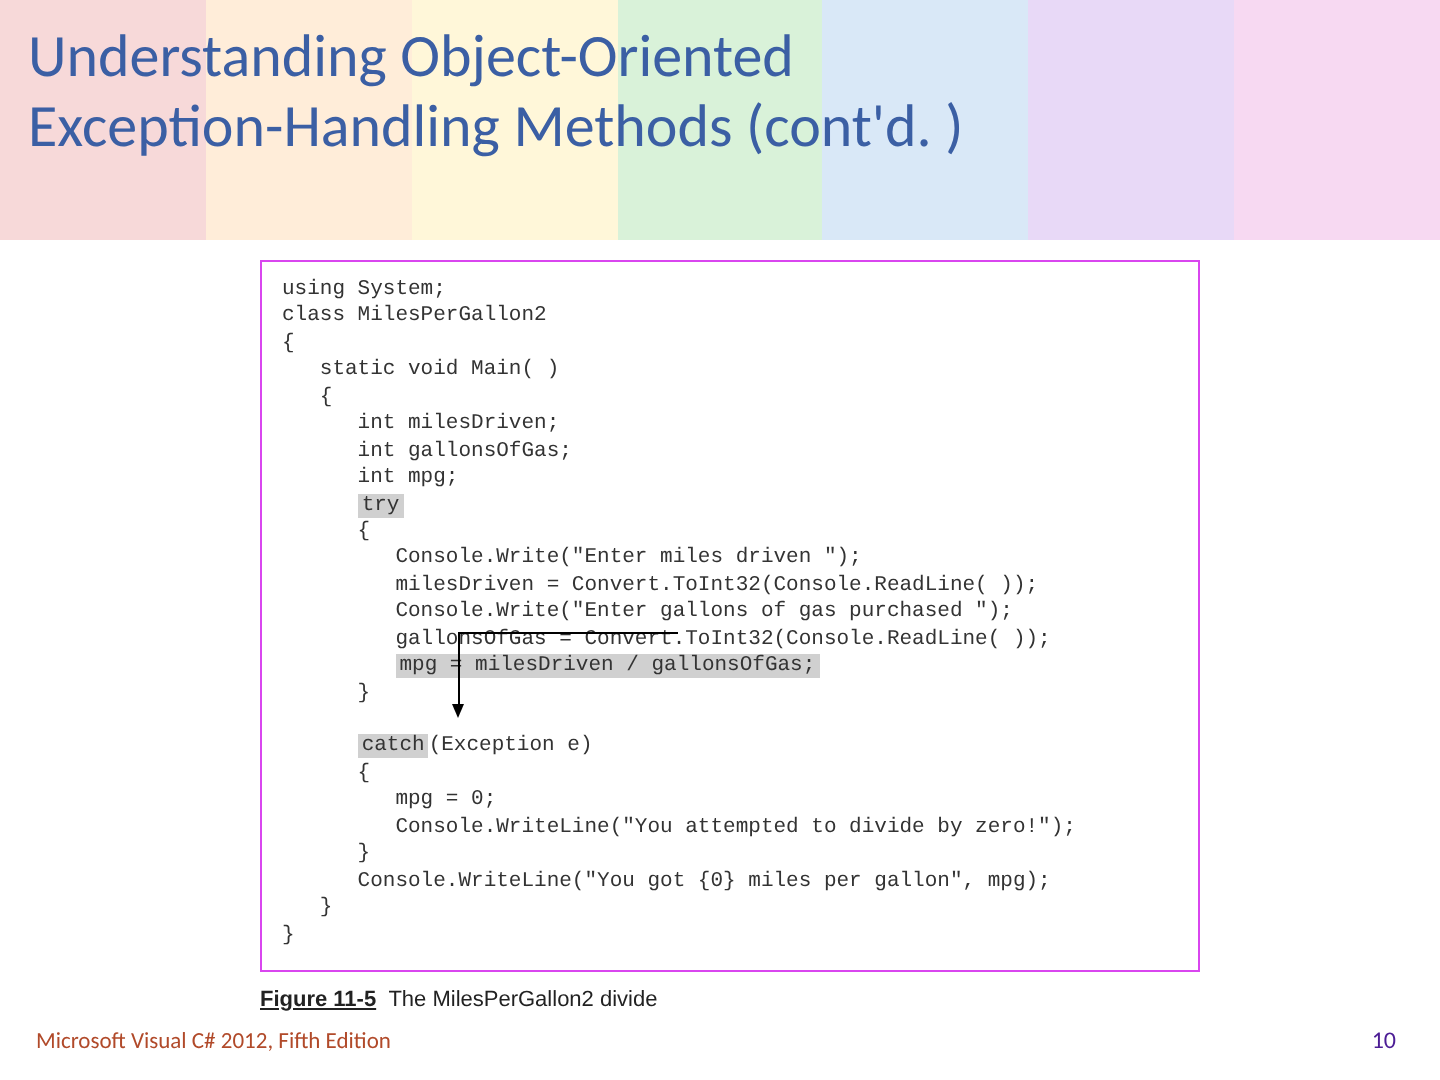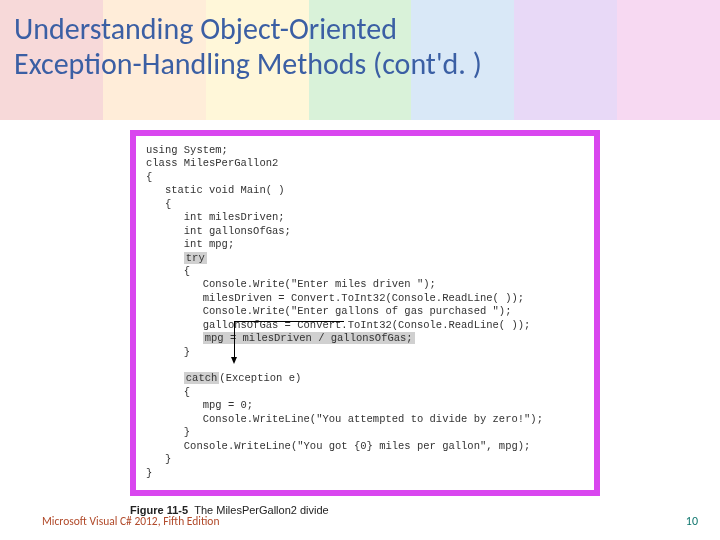--- a/index.html
+++ b/index.html
@@ -10,31 +10,31 @@
   .s1 { background: #c00; }
   .s2 { background: #f80; }
   .s3 { background: #fc0; }
   .s4 { background: #0a0; }
   .s5 { background: #06c; }
   .s6 { background: #60c; }
   .s7 { background: #c0a; }
   .title { position: absolute; top: 12px; left: 14px; width: 100%; text-align: left; z-index: 2; }
   .title h1 { font-size: 30px; font-weight: 400; line-height: 1.15; color: #3b5fa4; font-family: Calibri, "Segoe UI", Arial, sans-serif; }
   .figure { position: absolute; top: 130px; left: 130px; width: 470px; z-index: 2; }
-  .codebox { border: 6px solid #d946ef; background: #fff; padding: 8px 24px 10px 10px; font-family: "Courier New", monospace; font-size: 10.5px; line-height: 1.28; color: #333; white-space: pre; position: relative; }
+  .codebox { border: 1px solid #d946ef; background: #fff; padding: 8px 24px 10px 10px; font-family: "Courier New", monospace; font-size: 10.5px; line-height: 1.28; color: #333; white-space: pre; position: relative; }
   .hl { background: #d0d0d0; padding: 0 2px; }
   .arrow-wrap { position: absolute; left: 98px; top: 185px; width: 120px; height: 50px; pointer-events: none; }
   .arrow-h { position: absolute; top: 0; left: 0; width: 110px; height: 0; border-top: 1px solid #000; }
   .arrow-v { position: absolute; top: 0; left: 0; width: 0; height: 38px; border-left: 1px solid #000; }
   .arrow-head { position: absolute; left: -3px; top: 36px; width: 0; height: 0; border-left: 3.5px solid transparent; border-right: 3.5px solid transparent; border-top: 7px solid #000; }
   .caption { margin-top: 8px; font-family: Arial, sans-serif; font-size: 11px; color: #222; }
-  .caption b { font-weight: bold; }
+  .caption b { font-weight: bold; text-decoration: underline; }
   .caption code { font-family: Liberation Sans, sans-serif; font-size: 11px; }
-  .footer-left { position: absolute; left: 18px; bottom: 12px; font-size: 11.5px; color: #b14a2a; font-family: Calibri, Arial, sans-serif; margin-left: 24px; }
-  .footer-right { position: absolute; right: 22px; bottom: 12px; font-size: 12px; color: #0f766e; font-family: Calibri, Arial, sans-serif; }
+  .footer-left { position: absolute; left: 18px; bottom: 12px; font-size: 11.5px; color: #b14a2a; font-family: Calibri, Arial, sans-serif; }
+  .footer-right { position: absolute; right: 22px; bottom: 12px; font-size: 12px; color: #4c1d95; font-family: Calibri, Arial, sans-serif; }
 </style>
 </head>
 <body>
 
 <div class="slide">
 
   <div class="stripes">
     <span class="s1"></span>
       <span class="s2"></span>
       <span class="s3"></span>

